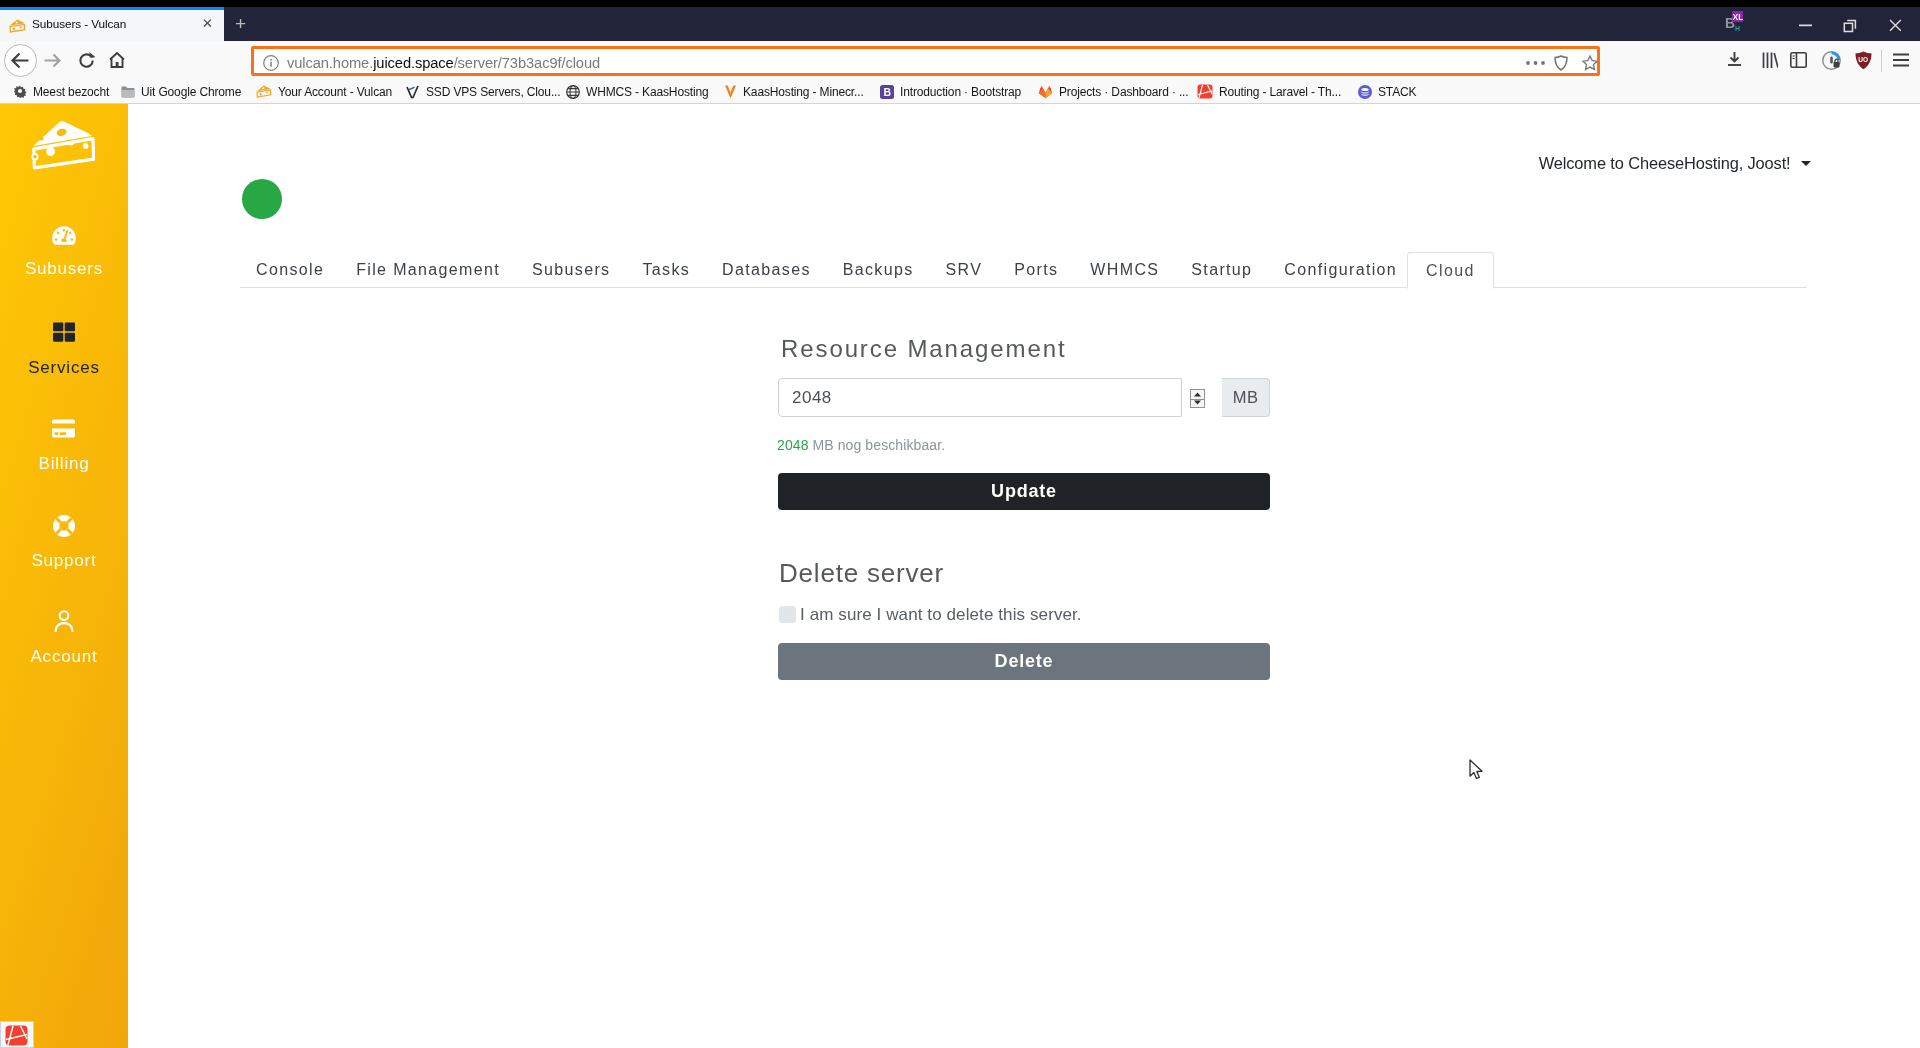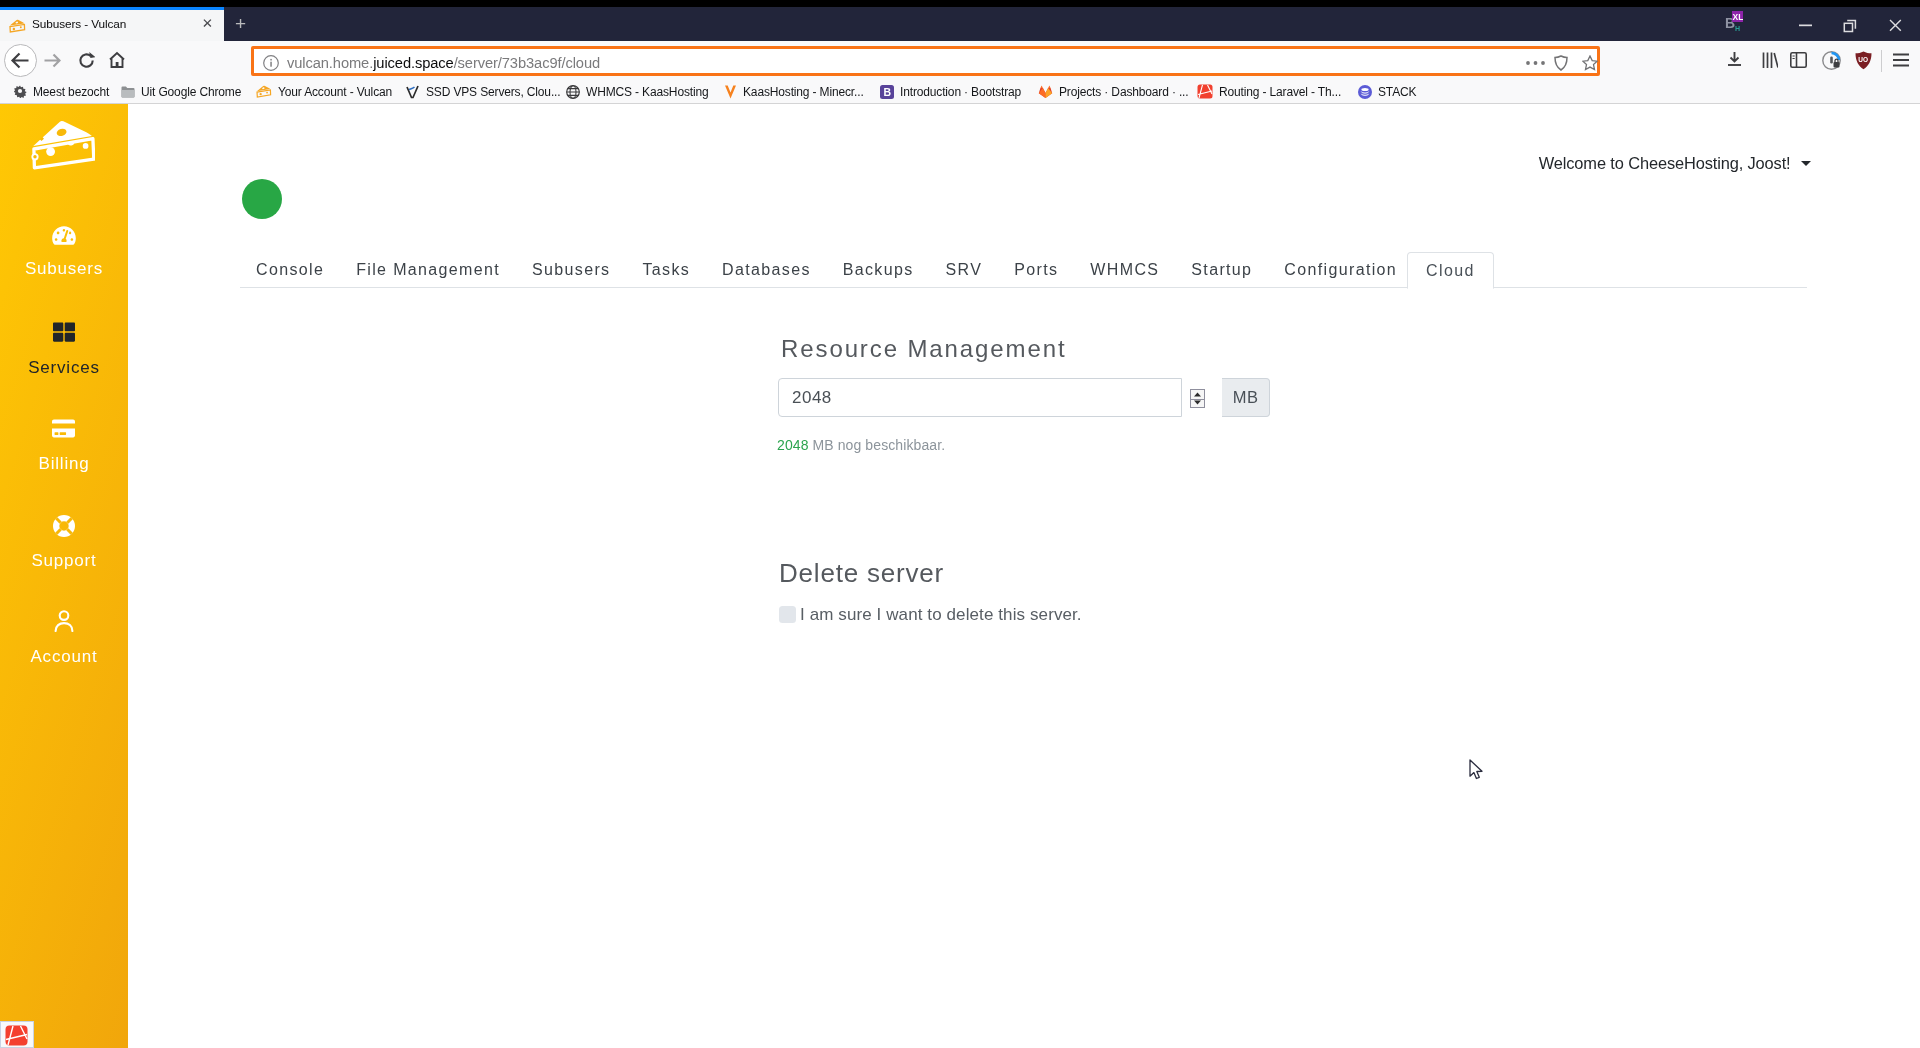--- a/index.html
+++ b/index.html
@@ -323,24 +323,26 @@
         <svg width="13" height="17" viewBox="0 0 13 17">
           <path d="M6.5 2.5 L10 6.5 H3 Z" fill="#2b2b2b"></path>
           <path d="M6.5 14.5 L10 10.5 H3 Z" fill="#2b2b2b"></path>
         </svg>
         <div class="mid"></div>
       </div>
     </div>
     <div class="iaddon">MB</div>
   </div>
   <div class="help"><b>2048</b> MB nog beschikbaar.</div>
+  <div class="btn btn-dark">Update</div>
 
   <div class="h3">Delete server</div>
   <div class="chk"></div>
   <div class="chk-label">I am sure I want to delete this server.</div>
+  <div class="btn btn-grey">Delete</div>
 
   <div class="lara-box">
     <svg style="position:absolute;left:4px;top:3px" width="23" height="21" viewBox="0 0 23 21">
         <rect x="0.5" y="0.5" width="22" height="20" rx="4" fill="#f4402f"></rect>
         <path d="M1 14.5 L22 9.5 M8 1 L3 20 M15.5 1 L22 14" stroke="#fff" stroke-width="1.4" fill="none"></path>
       </svg>
   </div>
 
   <svg style="position:absolute;left:1469px;top:759px" width="16" height="22" viewBox="0 0 16 22">
     <path d="M1 1 L1 17.2 L4.9 13.6 L7.4 19.5 L10.3 18.3 L7.8 12.5 L13 12.3 Z" fill="#fff" stroke="#2a2c3e" stroke-width="1.3" stroke-linejoin="round"></path>

